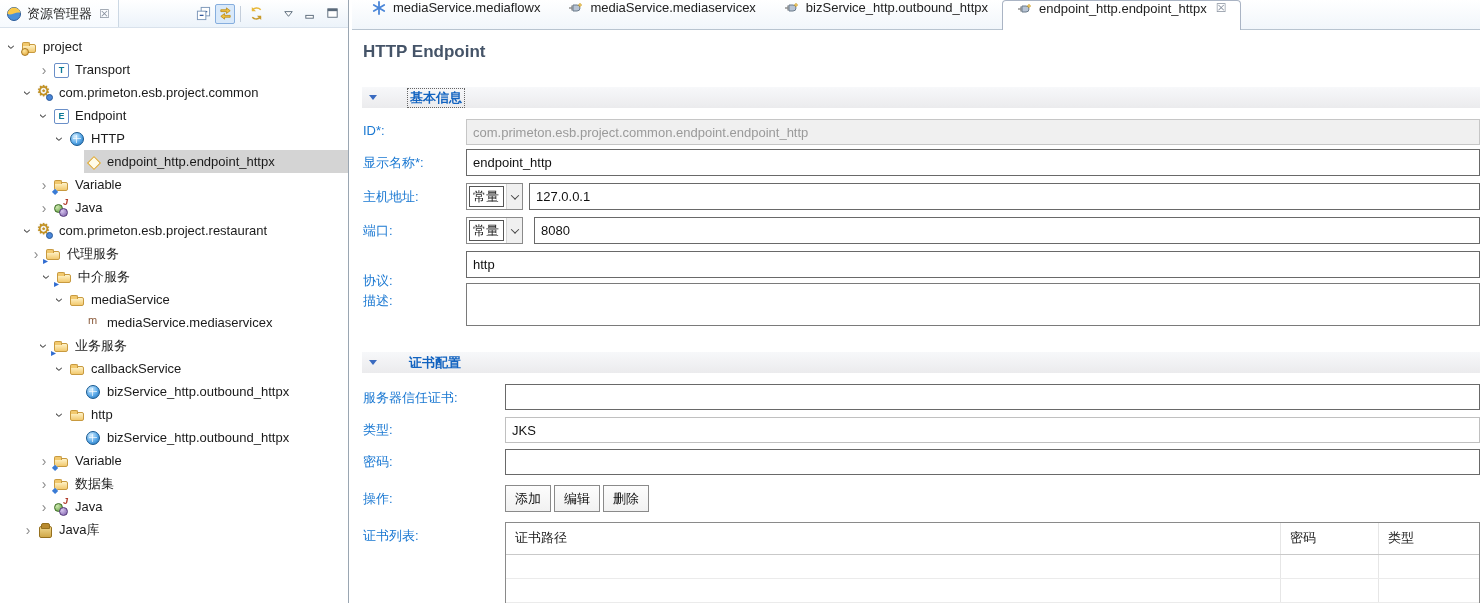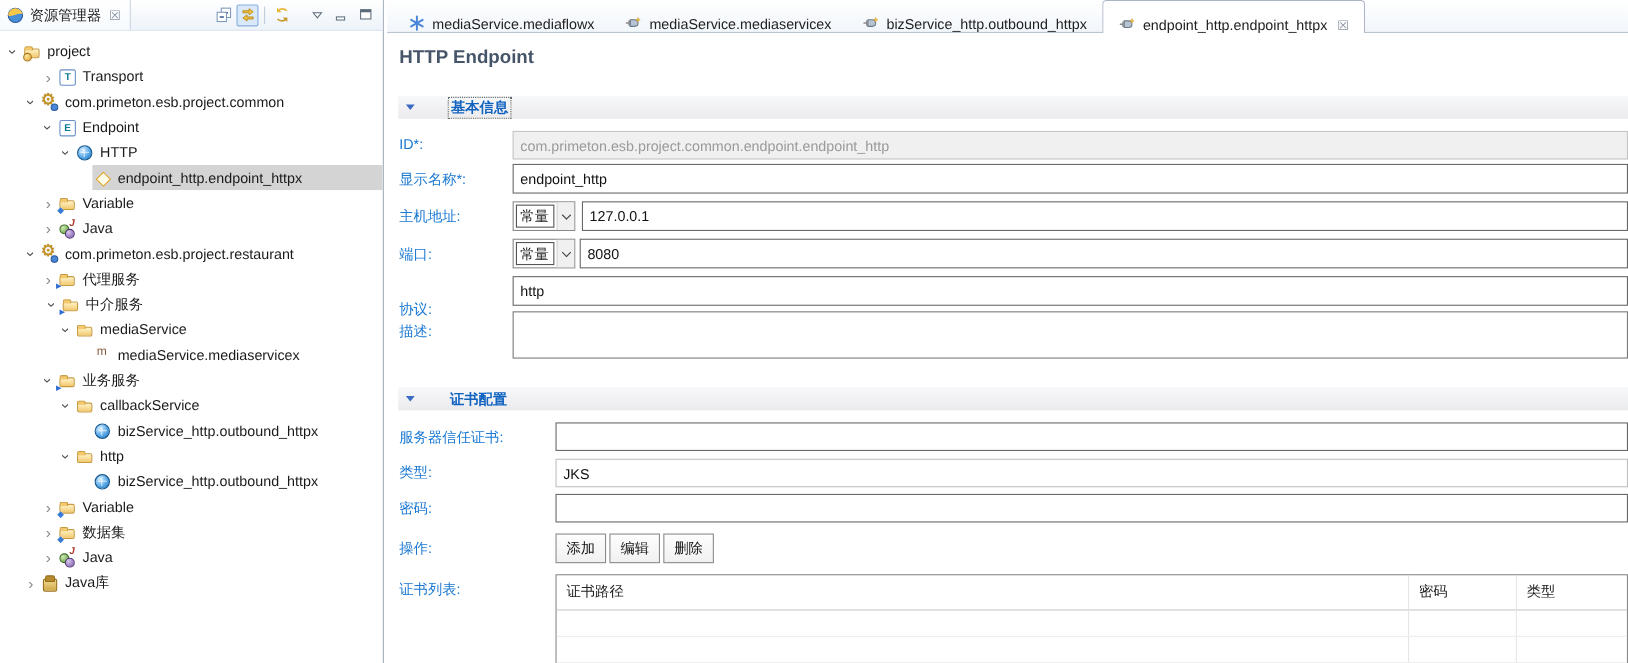--- a/index.html
+++ b/index.html
@@ -77,21 +77,21 @@
   .icon.library .ov::before { content:""; position:absolute; left:4px; top:1px; width:7px; height:4px;
     background:#b88a2e; border:1px solid #96701e; border-radius:2px 2px 0 0; }
 
   
   .splitter { width:3px; flex:none; background:#fff; cursor:col-resize; }
 
   
   .editor { flex:1; display:flex; flex-direction:column; min-width:0; }
   .tabbar { height:30px; flex:none; display:flex; align-items:flex-end; padding-left:5px;
     background:linear-gradient(#ffffff,#f1f6fb); border-bottom:1px solid #b8c4d0; }
-  .etab { height:29px; display:flex; align-items:flex-end; gap:6px; padding:0 14px; color:#222; position:relative; }
+  .etab { height:29px; display:flex; align-items:flex-start; gap:6px; padding:0 14px; color:#222; position:relative; }
   .etab.active { background:#fff; border:1px solid #aab4c4; border-bottom:none; border-radius:4px 4px 0 0; margin-bottom:-1px; height:30px; }
   .etab .close { display:none; color:#8a93a0; font-size:12px; margin-left:3px; cursor:pointer; }
   .etab .close::before { content:"\2612"; }
   .etab.active .close { display:inline-block; }
   .ticon { width:16px; height:16px; flex:none; }
   .ticon svg { width:16px; height:16px; display:none; }
   .etab.ic-flow svg.svg-flow { display:block; }
   .etab.ic-service svg.svg-plug { display:block; }
 
   .content { position:relative; flex:1; background:#fff; overflow:hidden; }
@@ -102,21 +102,21 @@
   .secbar .tri { width:0; height:0; border-left:4px solid transparent; border-right:4px solid transparent; border-top:5px solid #3a6bc0; }
   .secbar .stext { color:#1263c0; font-weight:bold; border:1px dotted #666; padding:0 2px;margin-left:24px; }
   #sec1 { top:57px; } #sec2 { top:322px; }
 
   .flabel { position:absolute; left:11px; color:#1a78d2; }
 
   .tin { position:absolute; border:1px solid #696969; font-size:13px; padding:0 6px; color:#111; background:#fff; font-family:inherit; outline:none; }
   #f-id    { left:114px; right:0; top:89px;  height:26px; background:#f0f0f0; border-color:#c6c6c6; color:#9a9a9a; }
   #f-name  { left:114px; right:0; top:119px; height:27px; }
   #f-host  { left:177px; right:0; top:153px; height:27px; }
-  #f-port  { left:175px; right:0; top:187px; height:27px; }
+  #f-port  { left:182px; right:0; top:187px; height:27px; }
   #f-proto { left:114px; right:0; top:221px; height:27px; }
   #f-desc  { left:114px; right:0; top:253px; height:43px; border-color:#7a7a7a; resize:none; padding-top:3px; }
   #f-trust { left:153px; right:0; top:354px; height:26px; }
   #f-type  { left:153px; right:0; top:387px; height:26px; border-color:#c0c0c0; }
   #f-pwd   { left:153px; right:0; top:419px; height:26px; }
 
   .combo { position:absolute; left:114px; width:57px; height:27px; border:1px solid #8a8a8a; background:#fff; display:flex; align-items:stretch;font-family:Liberation Mono, monospace; }
   #combo-host { top:153px; } #combo-port { top:187px; }
   .combo .ctext { flex:1; display:flex; align-items:center; padding:0 3px; margin:2px; border:1px solid #555; font-size:13px; }
   .combo .cbtn { width:16px; display:flex; align-items:center; justify-content:center; background:#f0f0f0; border-left:1px solid #d4d4d4; }
@@ -269,21 +269,21 @@
   </div>
         <div class="trow" style="padding-left: 20px;">
     <span class="twisty expanded"></span>
     <span class="rowbody">
       <span class="icon gear">
               <i class="ov"></i>
             </span>
       <span class="tlabel">com.primeton.esb.project.restaurant</span>
     </span>
   </div>
-        <div class="trow" style="padding-left: 36px;">
+        <div class="trow" style="padding-left: 28px;">
     <span class="twisty collapsed"></span>
     <span class="rowbody">
       <span class="icon folder-proxy">
               <i class="ov"></i>
             </span>
       <span class="tlabel">代理服务</span>
     </span>
   </div>
         <div class="trow" style="padding-left: 39px;">
     <span class="twisty expanded"></span>

